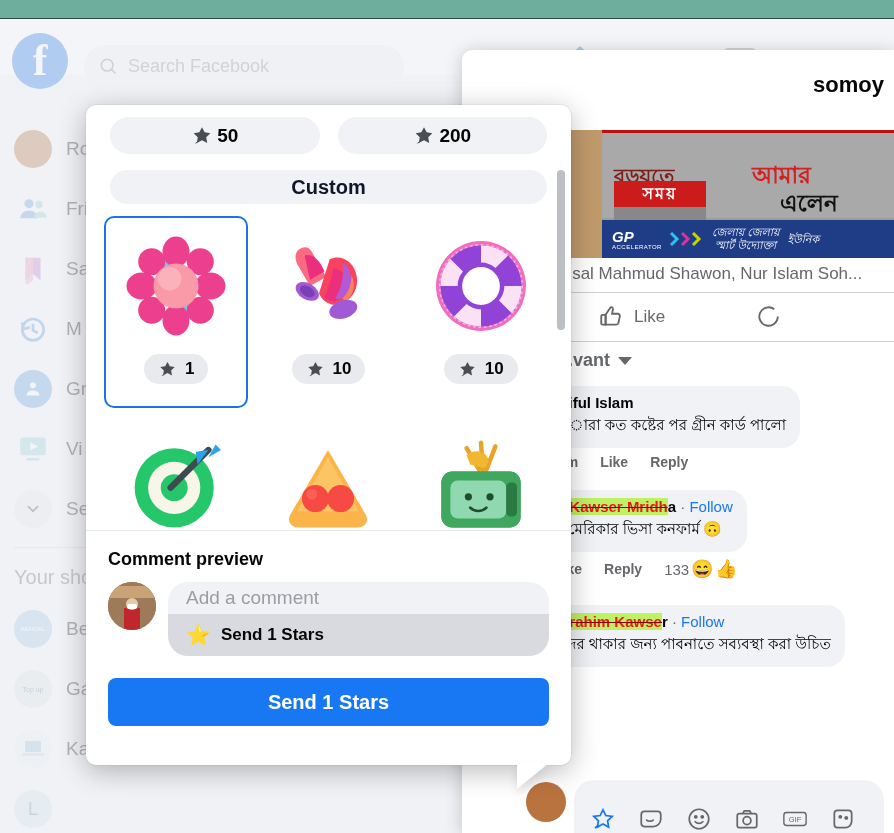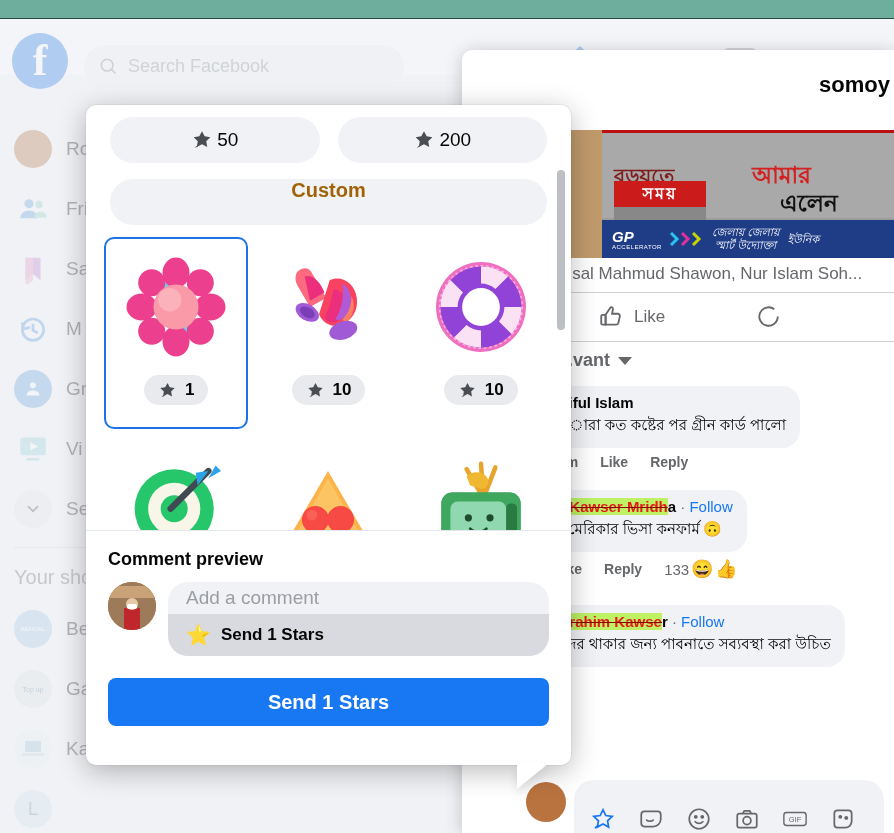--- a/index.html
+++ b/index.html
@@ -64,21 +64,21 @@
 
   
   .post-panel {
     position: absolute; left: 462px; top: 50px; width: 432px; height: 783px;
     background: #fff; border-radius: 10px 0 0 0;
     box-shadow: 0 2px 18px rgba(0,0,0,.2);
     overflow: hidden;
   }
   .post-title {
     position: absolute; right: 0; top: 22px; font-size: 22px; font-weight: bold;
-    color: #050505; padding-right: 4px; white-space: nowrap;
+    color: #050505; padding-right: 10px; white-space: nowrap;
   }
   .post-media {
     position: absolute; left: 108px; top: 80px; width: 340px; height: 128px;
     background: #c09a6b; overflow: hidden;
   }
   .media-inner {
     position:absolute; left:32px; top:0; right:0; bottom:0;
     background:#9c9c9c;
     border-top:3px solid #b11; border-bottom:0;
   }
@@ -149,28 +149,28 @@
   .modal-tail {
     position:absolute; right: 22px; bottom: -24px; width: 0; height: 0;
     border-left: 0 solid transparent;
     border-right: 32px solid transparent;
     border-top: 26px solid #fff;
     filter: drop-shadow(0 6px 5px rgba(0,0,0,.10));
   }
   .modal-scroll { position:absolute; left:0; top:0; right:0; height:425px; overflow:hidden; }
   .chips { display:flex; gap:18px; padding: 12px 24px 0; }
   .chip {
-    flex: 1; height: 46px; background:#f0f2f5; border-radius:23px;
+    flex: 1; height: 37px; background:#f0f2f5; border-radius:23px;
     display:flex; align-items:center; justify-content:center; gap:4px;
-    font-size:19px; font-weight:normal; color:#050505;
+    font-size:19px; font-weight:bold; color:#050505;
   }
   .chip-wide {
-    margin: 16px 24px 0; height: 46px; background:#f0f2f5; border-radius:23px;
-    display:flex; align-items:flex-start; justify-content:center;
-    font-size:20px; font-weight:bold; color:#a16207;
+    margin: 16px 24px 0; height: 34px; background:#f0f2f5; border-radius:23px;
+    display:flex; align-items:center; justify-content:center;
+    font-size:20px; font-weight:bold; color:#0f172a;
   }
   .grid { display:grid; grid-template-columns: repeat(3,1fr); gap:8px; padding: 12px 18px 0;}
   .gcard {
     height: 192px; border-radius:10px; border:2px solid transparent;
     display:flex; flex-direction:column; align-items:center; justify-content:flex-start;
     padding-top: 14px;
   }
   .gcard.sel { border-color:#1b74e4; }
   .gart { width:108px; height:108px; display:flex;align-items:center;justify-content:center;}
   .gprice {

